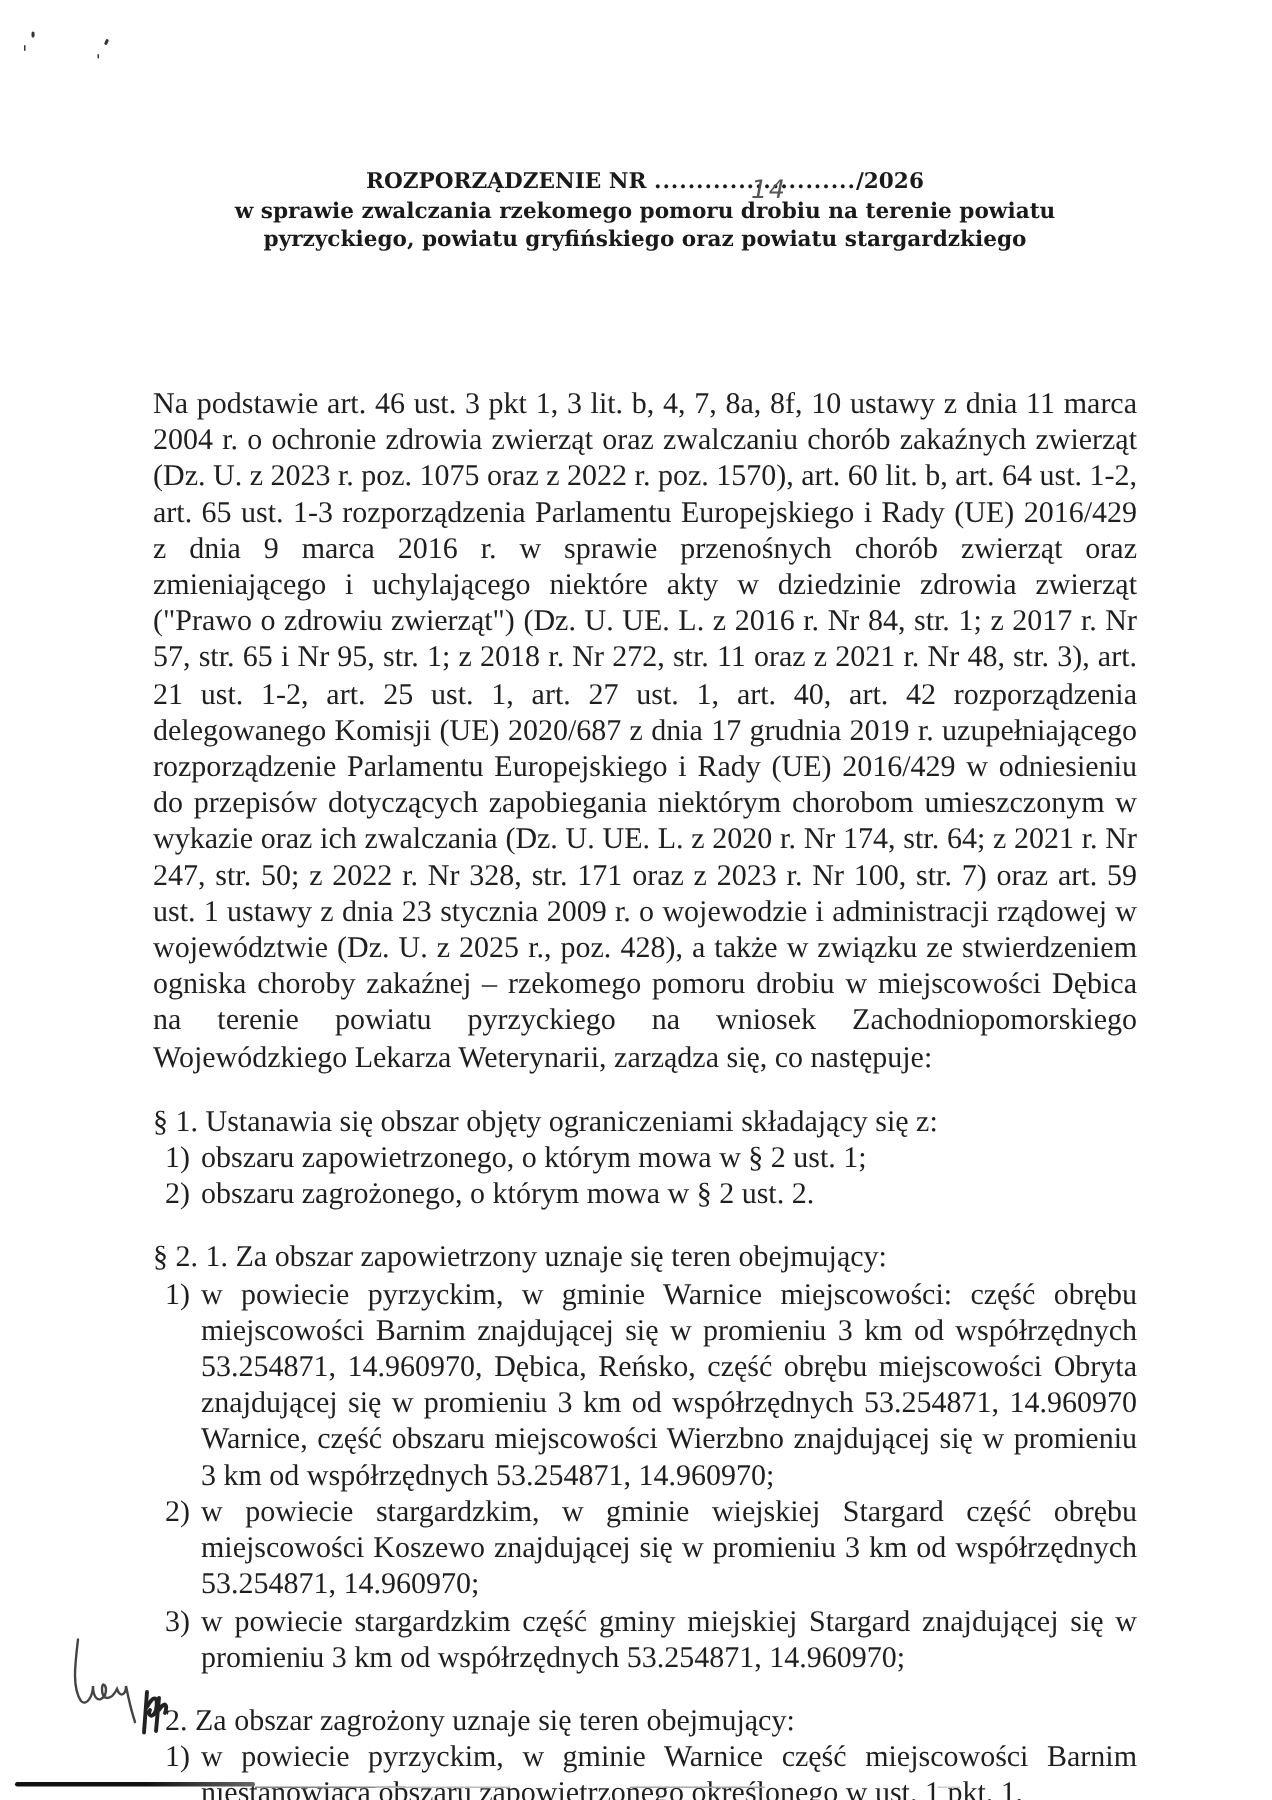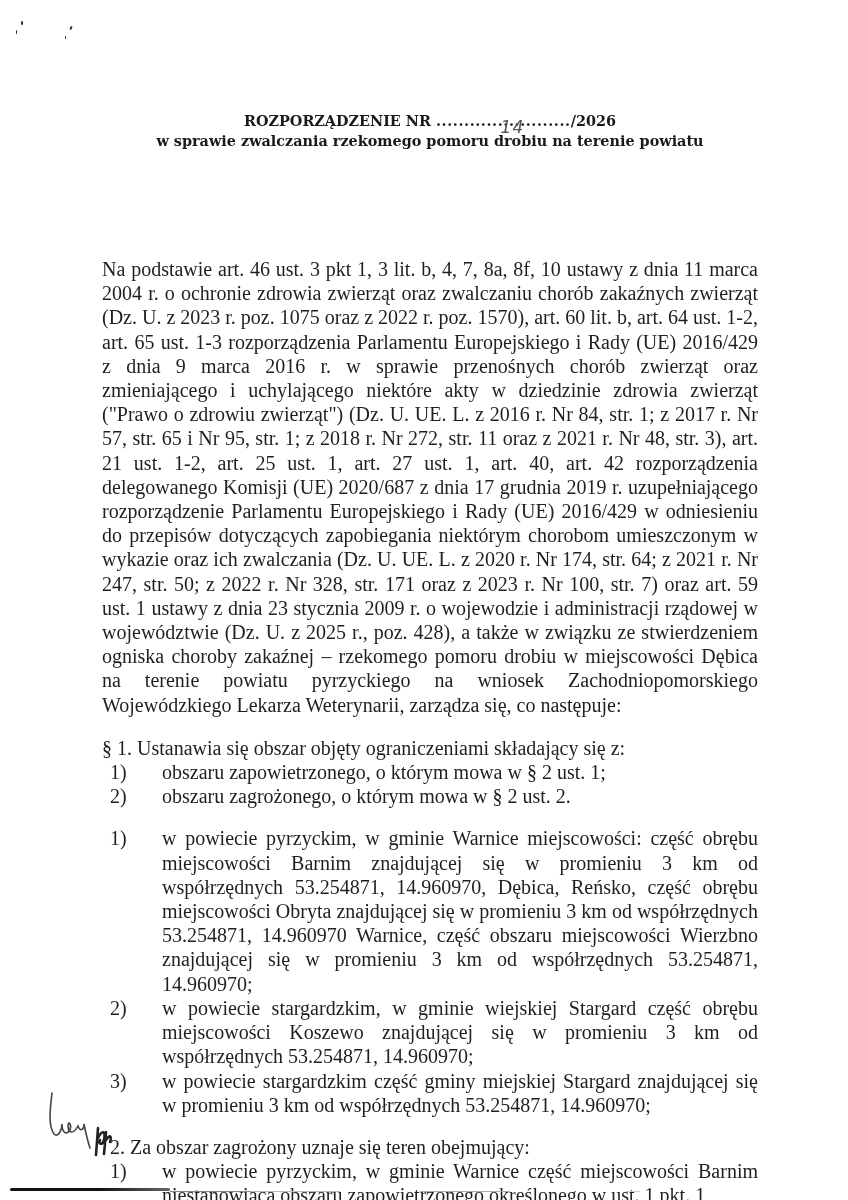--- a/index.html
+++ b/index.html
@@ -27,21 +27,21 @@
   .body {
     position: absolute; left: 102px; width: 656px; top: 257px;
     font-size: 20px; line-height: 24.2px; text-align: justify;
   }
   .para { margin: 0; }
   .gap1 { height: 19px; }
   .gap2 { height: 18px; }
   .gap3 { height: 18px; }
   .item { display: flex; padding-left: 30px; }
   .item .num { width: 24px; flex: none; }
-  .item .txt { flex: 1; text-align: justify; margin-left: 28px; }
+  .item .txt { flex: 1; text-align: justify; }
   .signature {
     position: absolute; left: 40px; top: 1090px; width: 100px; height: 80px;
   }
   .footer-line {
     position: absolute; left: 10px; top: 1188px; width: 160px; height: 3px;
     background: linear-gradient(to right, #111 0%, #111 55%, #666 100%);
     border-radius: 2px;
   }
   .footer-line2 { position: absolute; top: 1191px; height: 1px; background: #999; }
 </style>
@@ -51,20 +51,21 @@
 <div class="speck" style="left:21px;top:21px;width:2px;height:4px;"></div>
 <div class="speck" style="left:16px;top:30px;width:1px;height:4px;"></div>
 <div class="speck" style="left:70px;top:26px;width:2px;height:4px;transform:rotate(25deg);"></div>
 <div class="speck" style="left:65px;top:36px;width:1px;height:3px;"></div>
 
 <div class="header">
   <div class="line">
     <span>ROZPORZĄDZENIE NR </span><span class="dots"><span>........................</span><span class="hw hw-nr">14</span></span><span>/2026</span>
   </div>
   <div class="line">w sprawie zwalczania rzekomego pomoru drobiu na terenie powiatu</div>
+  <div class="line">pyrzyckiego, powiatu gryfińskiego oraz powiatu stargardzkiego</div>
 </div>
 
 <div class="body">
   <p class="para">Na podstawie art. 46 ust. 3 pkt 1, 3 lit. b, 4, 7, 8a, 8f, 10 ustawy z dnia 11 marca 2004 r. o ochronie zdrowia zwierząt oraz zwalczaniu chorób zakaźnych zwierząt (Dz. U. z 2023 r. poz. 1075 oraz z 2022 r. poz. 1570), art. 60 lit. b, art. 64 ust. 1-2, art. 65 ust. 1-3 rozporządzenia Parlamentu Europejskiego i Rady (UE) 2016/429 z dnia 9 marca 2016 r. w sprawie przenośnych chorób zwierząt oraz zmieniającego i uchylającego niektóre akty w dziedzinie zdrowia zwierząt ("Prawo o zdrowiu zwierząt") (Dz. U. UE. L. z 2016 r. Nr 84, str. 1; z 2017 r. Nr 57, str. 65 i Nr 95, str. 1; z 2018 r. Nr 272, str. 11 oraz z 2021 r. Nr 48, str. 3), art. 21 ust. 1-2, art. 25 ust. 1, art. 27 ust. 1, art. 40, art. 42 rozporządzenia delegowanego Komisji (UE) 2020/687 z dnia 17 grudnia 2019 r. uzupełniającego rozporządzenie Parlamentu Europejskiego i Rady (UE) 2016/429 w odniesieniu do przepisów dotyczących zapobiegania niektórym chorobom umieszczonym w wykazie oraz ich zwalczania (Dz. U. UE. L. z 2020 r. Nr 174, str. 64; z 2021 r. Nr 247, str. 50; z 2022 r. Nr 328, str. 171 oraz z 2023 r. Nr 100, str. 7) oraz art. 59 ust. 1 ustawy z dnia 23 stycznia 2009 r. o wojewodzie i administracji rządowej w województwie (Dz. U. z 2025 r., poz. 428), a także w związku ze stwierdzeniem ogniska choroby zakaźnej – rzekomego pomoru drobiu w miejscowości Dębica na terenie powiatu pyrzyckiego na wniosek Zachodniopomorskiego Wojewódzkiego Lekarza Weterynarii, zarządza się, co następuje:</p>
 
   <div class="gap1"></div>
 
   <div>
     <div>§ 1. Ustanawia się obszar objęty ograniczeniami składający się z:</div>
     <div class="item" style="padding-left:8px;">
@@ -73,20 +74,21 @@
     </div>
     <div class="item" style="padding-left:8px;">
       <span class="num">2)</span>
       <span class="txt">obszaru zagrożonego, o którym mowa w § 2 ust. 2.</span>
     </div>
   </div>
 
   <div class="gap2"></div>
 
   <div>
+    <div>§ 2. 1. Za obszar zapowietrzony uznaje się teren obejmujący:</div>
     <div class="item" style="padding-left:8px;">
       <span class="num">1)</span>
       <span class="txt">w powiecie pyrzyckim, w gminie Warnice miejscowości: część obrębu miejscowości Barnim znajdującej się w promieniu 3 km od współrzędnych 53.254871, 14.960970, Dębica, Reńsko, część obrębu miejscowości Obryta znajdującej się w promieniu 3 km od współrzędnych 53.254871, 14.960970 Warnice, część obszaru miejscowości Wierzbno znajdującej się w promieniu 3 km od współrzędnych 53.254871, 14.960970;</span>
     </div>
     <div class="item" style="padding-left:8px;">
       <span class="num">2)</span>
       <span class="txt">w powiecie stargardzkim, w gminie wiejskiej Stargard część obrębu miejscowości Koszewo znajdującej się w promieniu 3 km od współrzędnych 53.254871, 14.960970;</span>
     </div>
     <div class="item" style="padding-left:8px;">
       <span class="num">3)</span>

